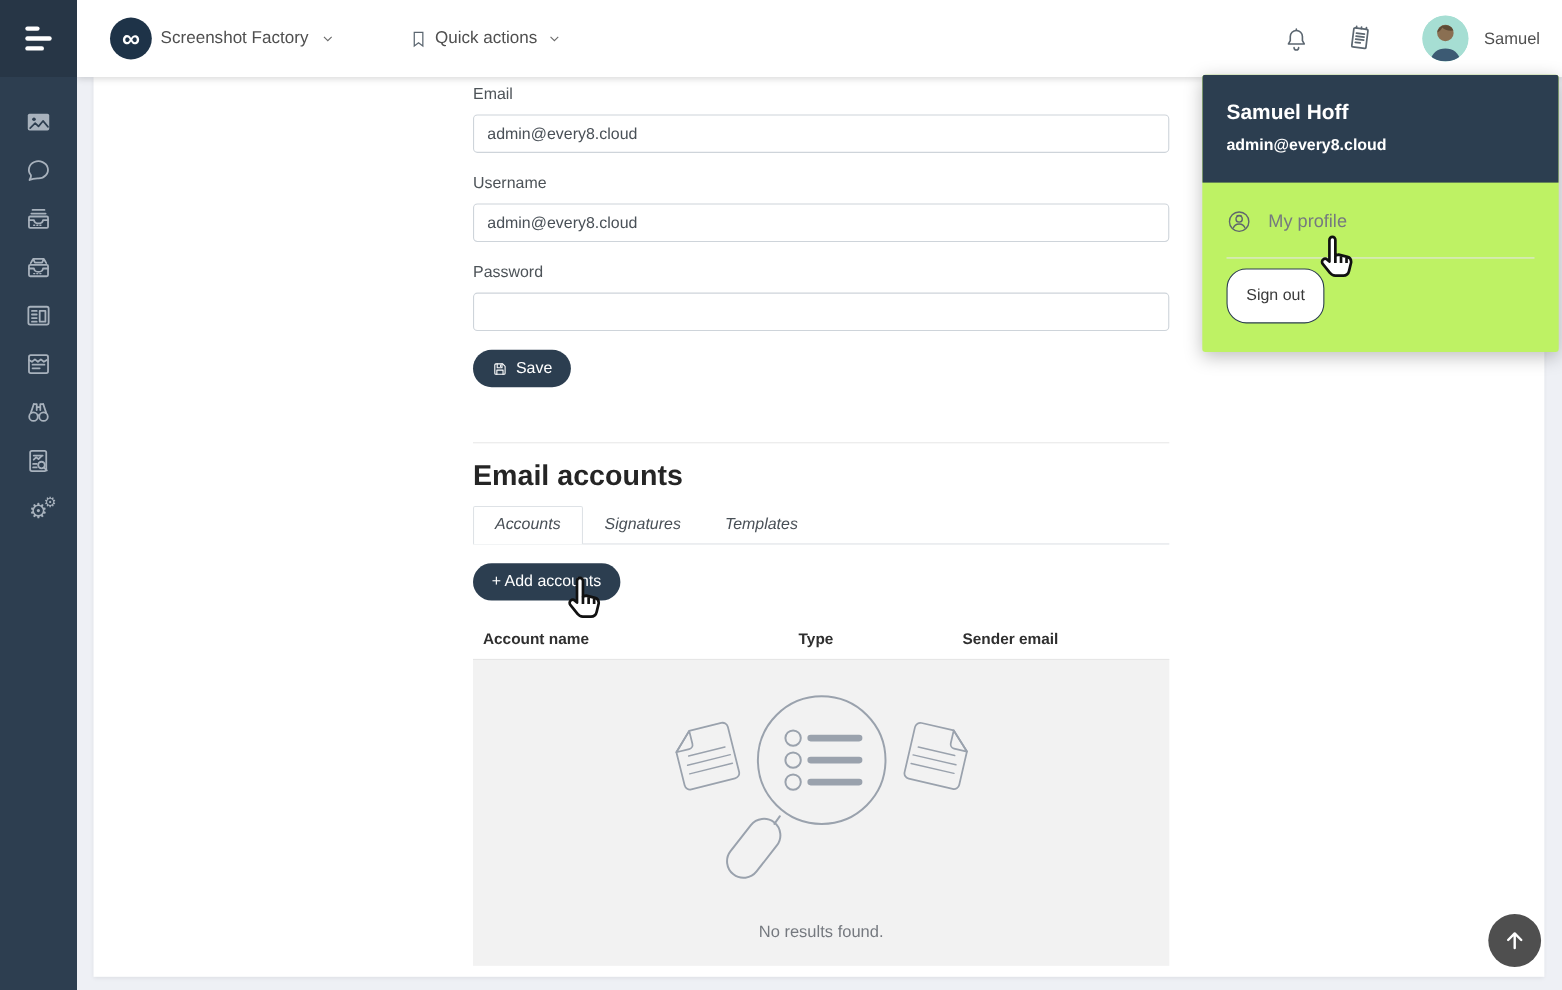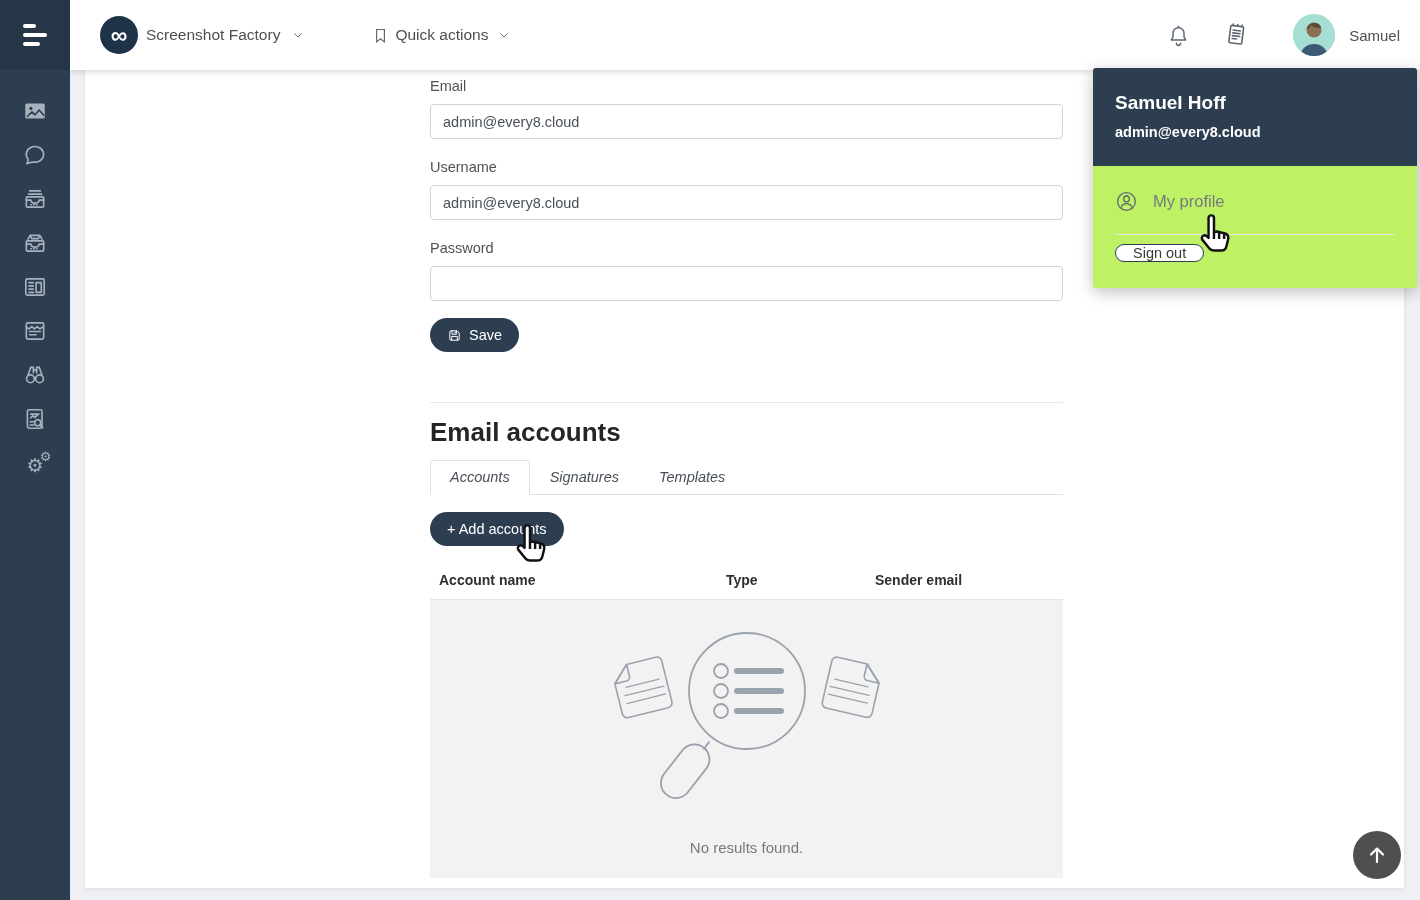--- a/index.html
+++ b/index.html
@@ -65,21 +65,21 @@
                box-shadow:0 4px 16px rgba(0,0,0,.25); z-index:40; overflow:hidden; }
   .um-head { background:#2c3e50; color:#fff; padding:24px 22px 26px; }
   .um-name { font-size:19px; font-weight:bold; }
   .um-email { font-size:14.5px; font-weight:bold; margin-top:10px; }
   .um-body { padding:24px 22px 26px; }
   .um-profile { display:flex; align-items:center; gap:15px; cursor:pointer; }
   .um-profile svg { stroke:#5f666d; fill:none; stroke-width:1.3; }
   .um-profile-label { font-size:16.5px; color:#75797f;text-align:right; }
   .um-div { border:none; border-top:1px solid #e4e4e4; margin:21px 0 0; }
   .btn-outline { margin-top:9px; background:#fff; border:1px solid #2c3e50; color:#3a3a3a; border-radius:18px;
-                 padding:0 17px; font-size:14.5px; font-family:"Liberation Sans",sans-serif; cursor:pointer; }
+                 padding:16px 17px; font-size:14.5px; font-family:"Liberation Sans",sans-serif; cursor:pointer; }
   
   .scroll-top { position:absolute; left:1353px; top:831px; width:48px; height:48px; border-radius:50%;
                 background:#4f4f4f; display:flex; align-items:center; justify-content:center; cursor:pointer; z-index:50; border:none; }
   .scroll-top svg { stroke:#fff; fill:none; stroke-width:2.4; stroke-linecap:round; stroke-linejoin:round; }
   .cursor-hand { position:absolute; z-index:60; pointer-events:none; }
   .cursor-hand svg { fill:#fff; stroke:#111; stroke-width:1.8; stroke-linejoin:round; }
 </style>
 </head>
 <body>
 

